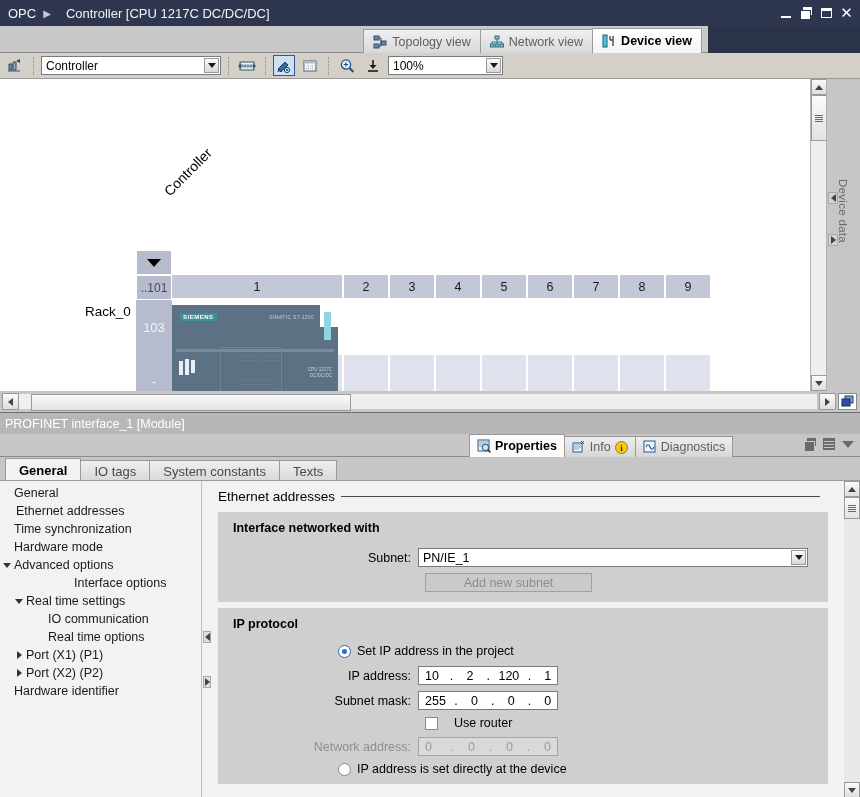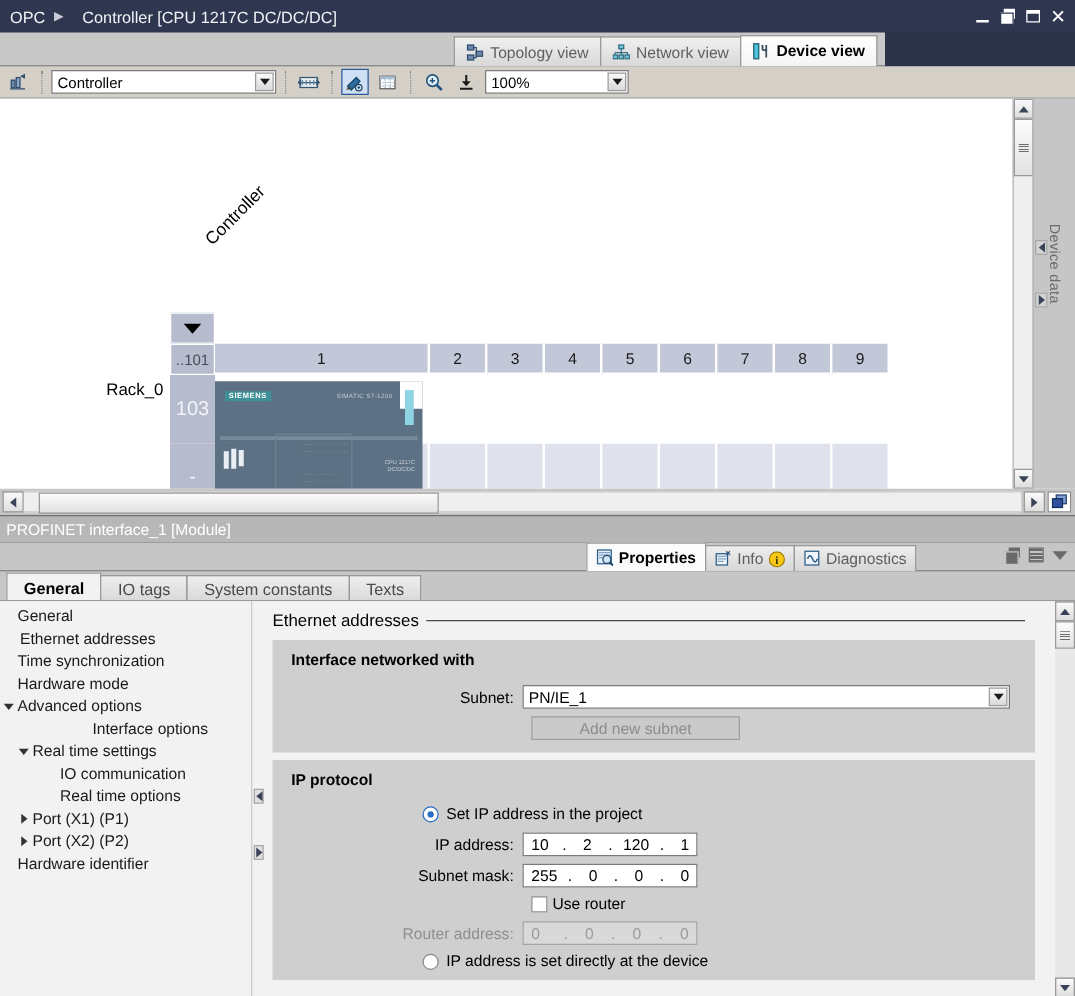--- a/index.html
+++ b/index.html
@@ -105,21 +105,21 @@
   .numcell {
     background: #c3c8d8; border-right: 2px solid #ffffff; border-bottom: 2px solid #ffffff;
     display:flex; align-items:center; justify-content:center;
     font-size: 12.5px; color: #1a1a1a; cursor: default;
   }
   .numcell.w1 { width: 36px; background: #b6bccd; color:#4a4a55; border:1px solid #ffffff; font-size: 12px; }
   .numcell.wide { width: 172px; }
   .numcell.std { width: 46px; }
   .body-row { display: flex; }
   .sidecell {
-    width: 36px; background: #b6bccd; color: #f2f3f7; font-size: 16px;
+    width: 36px; background: #b6bccd; color: #f2f3f7; font-size: 13px;
     display:flex; align-items:center; justify-content:center; cursor: default;
   }
   .slotcell { border-right: 2px solid #ffffff; border-bottom: 2px solid #ffffff; }
   .slotcell.wide { width: 172px; }
   .slotcell.std { width: 46px; }
   .bg-white { background: #ffffff; }
   .bg-pale { background: #dfe2ec; }
 
   
   .cpu {
@@ -295,21 +295,21 @@
     margin-left: 207px; cursor: default;
   }
   .radio-row { display:flex; align-items:center; margin-bottom: 8px; padding-left: 120px; gap: 6px; }
   .radio {
     width: 13px; height: 13px; border-radius: 50%;
     background: #ffffff; border: 1px solid #8a8a8a; position: relative; flex: 0 0 13px;
   }
   .radio.on { border-color: #2b6cc4; }
   .radio.on::after { content:""; position:absolute; left:3px; top:3px; width:5px; height:5px; border-radius:50%; background:#2b6cc4; }
   .radio-lbl { font-size: 12.5px; color: #000; }
-  .check-row { display:flex; align-items:center; margin-bottom: 7px; padding-left: 207px; gap: 4px; }
+  .check-row { display:flex; align-items:center; margin-bottom: 7px; padding-left: 207px; gap: 16px; }
   .checkbox { width: 13px; height: 13px; background:#ffffff; border: 1px solid #8a8a8a; flex: 0 0 13px; }
 
   .cscroll {
     position: absolute; right: 0; top: 0; width: 16px; height: 317px;
     background: #c6c6c6;
   }
   .cscroll .track { position:absolute; left:0; top: 16px; width: 16px; bottom: 16px; background:#e8e8e8; }
   .cscroll .sb-thumb { position:absolute; left:0; top: 0px; height: 22px; }
 
   .prop-scroll-strip {
@@ -759,21 +759,21 @@
             <span class="ip-seg">0</span>
           </div>
         </div>
 
         <div class="check-row">
           <span class="checkbox"></span>
           <span class="radio-lbl">Use router</span>
         </div>
 
         <div class="frow">
-          <div class="flabel dim">Router address:</div>
+          <div class="flabel dim">Network address:</div>
           <div class="finput ipbox disabled">
             <span class="ip-seg l">0</span>
             <span class="ip-seg">.</span>
             <span class="ip-seg">0</span>
             <span class="ip-seg">.</span>
             <span class="ip-seg">0</span>
             <span class="ip-seg">.</span>
             <span class="ip-seg">0</span>
           </div>
         </div>

